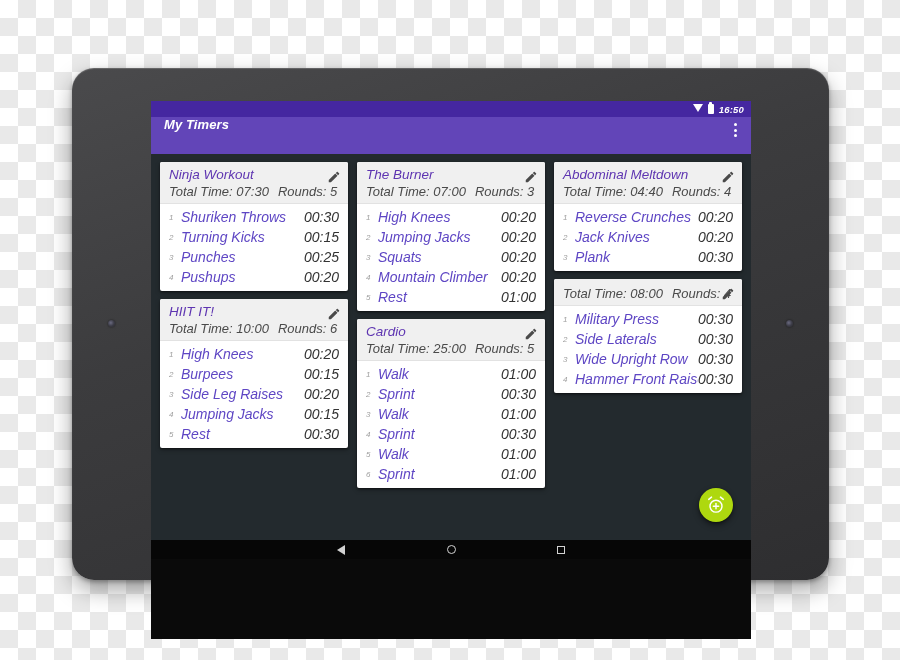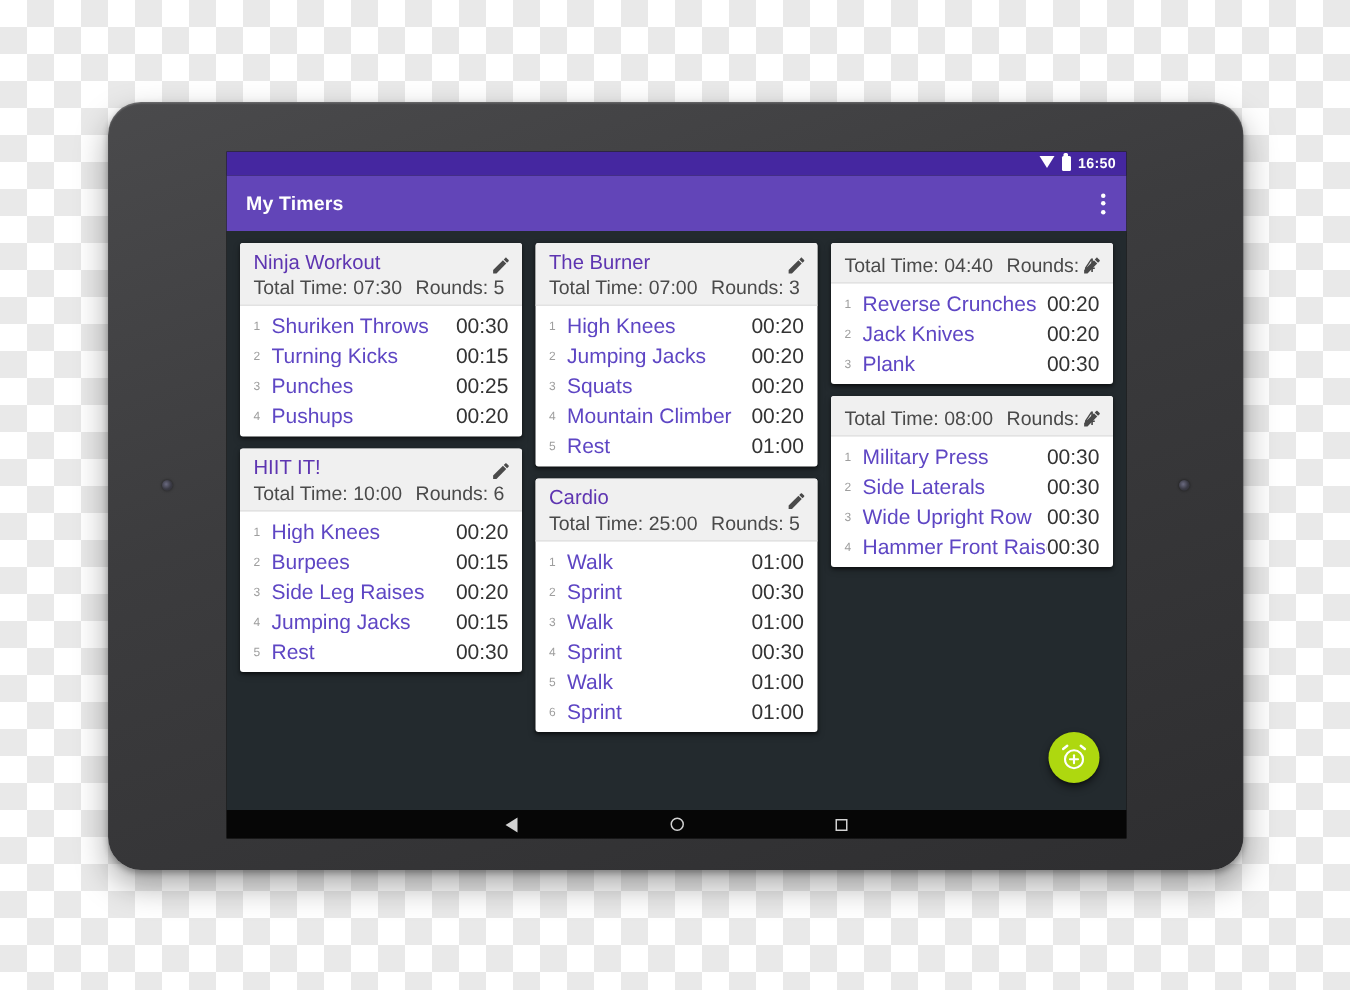--- a/index.html
+++ b/index.html
@@ -48,23 +48,24 @@
   }
   #cam-left  { left: 36px; }
   #cam-right { right: 36px; }
 
   
   #screen {
     position: absolute;
     left: 79px;
     top: 33px;
     width: 600px;
-    height: 458px;
+    height: 538px;
     background: #0a0a0a;
     overflow: hidden;
+    font-style: italic;
   }
 
   
   #status-bar {
     height: 16px;
     background: #4527a0;
     display: flex;
     align-items: center;
     justify-content: flex-end;
     padding-right: 7px;
@@ -98,21 +99,20 @@
     font-size: 9.5px;
     font-weight: bold;
     letter-spacing: 0.2px;
   }
 
   
   #toolbar {
     height: 37px;
     background: #6245b8;
     display: flex;
-    align-items: center;
     justify-content: space-between;
     padding: 0 10px 0 13px;
     box-sizing: border-box;
   }
   #app-title {
     color: #ffffff;
     font-size: 13px;
     font-weight: bold;
     letter-spacing: 0.1px;
   }
@@ -433,20 +433,21 @@
                 <span class="ex-index">6</span>
                 <span class="ex-name">Sprint</span>
                 <span class="ex-time">01:00</span>
               </div>
             </div>
           </div>
         </div>
       <div class="column" id="col-2">
           <div class="card">
             <div class="card-header">
+              <div class="card-title">Abdominal Meltdown</div>
               <div class="card-meta"><span>Total Time:</span> <span>04:40</span><span class="meta-rounds">Rounds:</span> <span>4</span></div>
               <span class="edit-icon"><svg viewBox="0 0 24 24" width="14" height="14">
                   <path d="M3 17.2V21h3.8L18 9.8 14.2 6 3 17.2z" fill="#4a4a4a"></path>
                   <path d="M20.7 7.1c.4-.4.4-1 0-1.4l-2.4-2.4c-.4-.4-1-.4-1.4 0l-1.8 1.8 3.8 3.8 1.8-1.8z" fill="#4a4a4a"></path>
                 </svg></span>
             </div>
             <div class="card-body">
               <div class="ex-row">
                 <span class="ex-index">1</span>
                 <span class="ex-name">Reverse Crunches</span>

